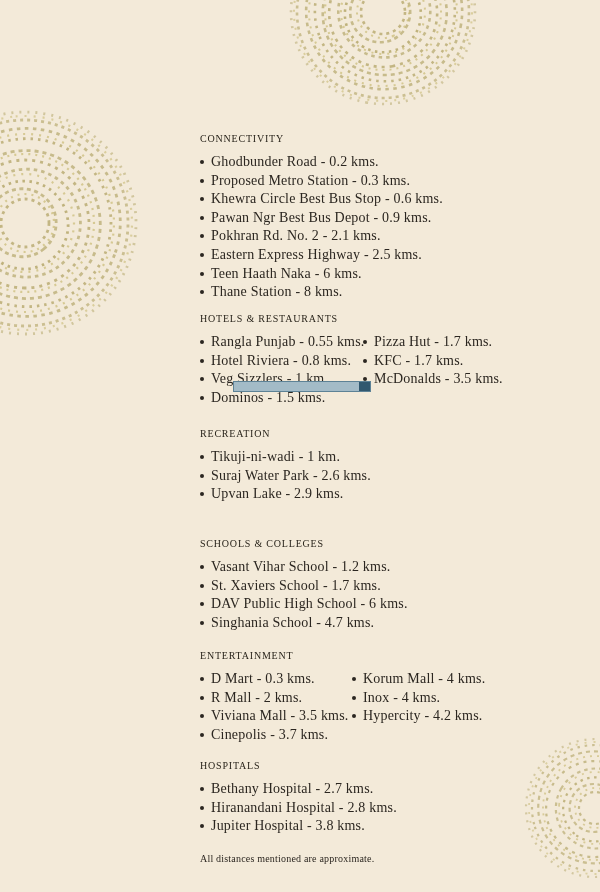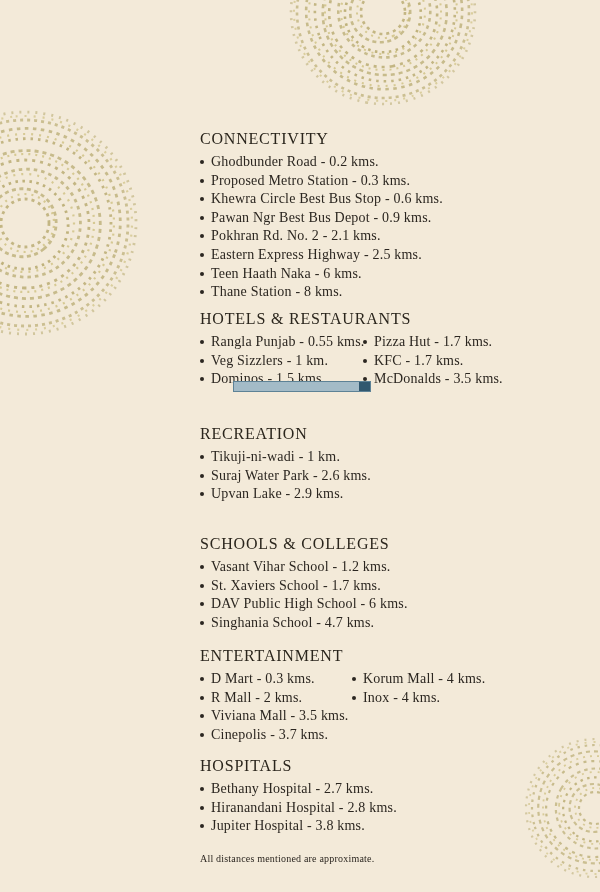--- a/index.html
+++ b/index.html
@@ -20,21 +20,21 @@
     background:linear-gradient(to bottom,
       #f0ece2 0%, #eeead e0 0%, #efebdf 40%,
       #d8d4a9 43%, #a8a567 52%, #8f9055 60%, #7d8148 67%,
       #b9b489 72.5%, #2e3552 73.5%, #2c3350 76%,
       #e9e6da 78%, #ece9dd 100%);
   }
   
   .content{position:absolute;left:200px;top:0;width:360px;}
   .section{position:absolute;left:0;width:360px;}
   .section h2{
-    margin:0 0 6px 0;font-size:16px;font-weight:normal;
+    margin:0 0 6px 0;font-size:10px;font-weight:normal;
     letter-spacing:0.8px;color:#2a251c;line-height:17px;
   }
   .cols{position:relative;}
   ul.dist{list-style:none;margin:0;padding:0;}
   ul.dist li{
     font-size:14px;line-height:18.6px;letter-spacing:0.2px;
     white-space:nowrap;color:#2b2620;
   }
   .blt{
     display:inline-block;width:4px;height:4px;border-radius:50%;
@@ -149,20 +149,21 @@
           <li><span class="blt"></span><span>Thane Station - 8 kms.</span></li>
         </ul>
       </div>
     </div>
 
     <div class="section sec-hotels">
       <h2>HOTELS &amp; RESTAURANTS</h2>
       <div class="cols">
         <ul class="dist">
           <li><span class="blt"></span><span>Rangla Punjab - 0.55 kms.</span></li>
+          <li><span class="blt"></span><span>Hotel Riviera - 0.8 kms.</span></li>
           <li><span class="blt"></span><span>Veg Sizzlers - 1 km.</span></li>
           <li><span class="blt"></span><span>Dominos - 1.5 kms.</span></li>
         </ul>
         <ul class="dist col2">
           <li><span class="blt"></span><span>Pizza Hut - 1.7 kms.</span></li>
           <li><span class="blt"></span><span>KFC - 1.7 kms.</span></li>
           <li><span class="blt"></span><span>McDonalds - 3.5 kms.</span></li>
         </ul>
       </div>
     </div>
@@ -195,20 +196,21 @@
       <div class="cols">
         <ul class="dist">
           <li><span class="blt"></span><span>D Mart - 0.3 kms.</span></li>
           <li><span class="blt"></span><span>R Mall - 2 kms.</span></li>
           <li><span class="blt"></span><span>Viviana Mall - 3.5 kms.</span></li>
           <li><span class="blt"></span><span>Cinepolis - 3.7 kms.</span></li>
         </ul>
         <ul class="dist col2">
           <li><span class="blt"></span><span>Korum Mall - 4 kms.</span></li>
           <li><span class="blt"></span><span>Inox - 4 kms.</span></li>
+          <li><span class="blt"></span><span>Hypercity - 4.2 kms.</span></li>
         </ul>
       </div>
     </div>
 
     <div class="section sec-hosp">
       <h2>HOSPITALS</h2>
       <div class="cols">
         <ul class="dist">
           <li><span class="blt"></span><span>Bethany Hospital - 2.7 kms.</span></li>
           <li><span class="blt"></span><span>Hiranandani Hospital - 2.8 kms.</span></li>

